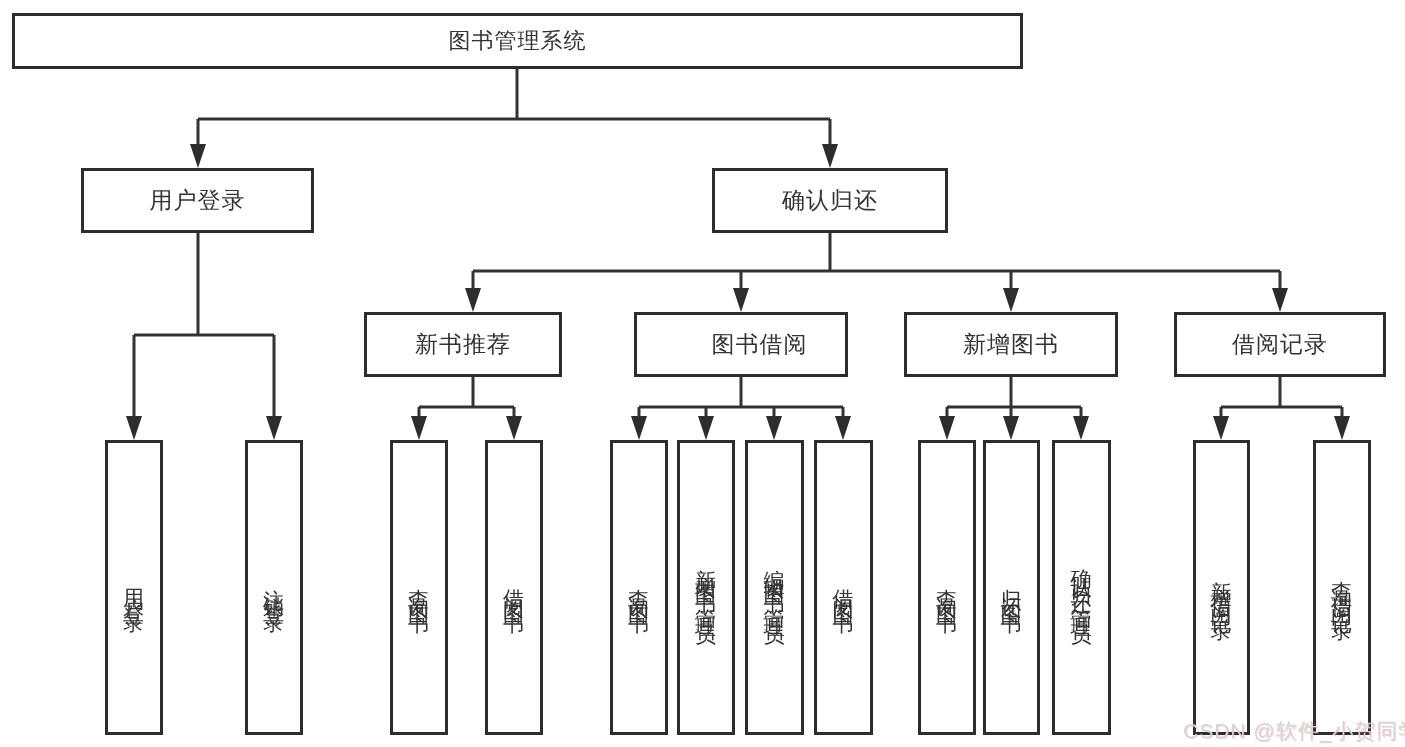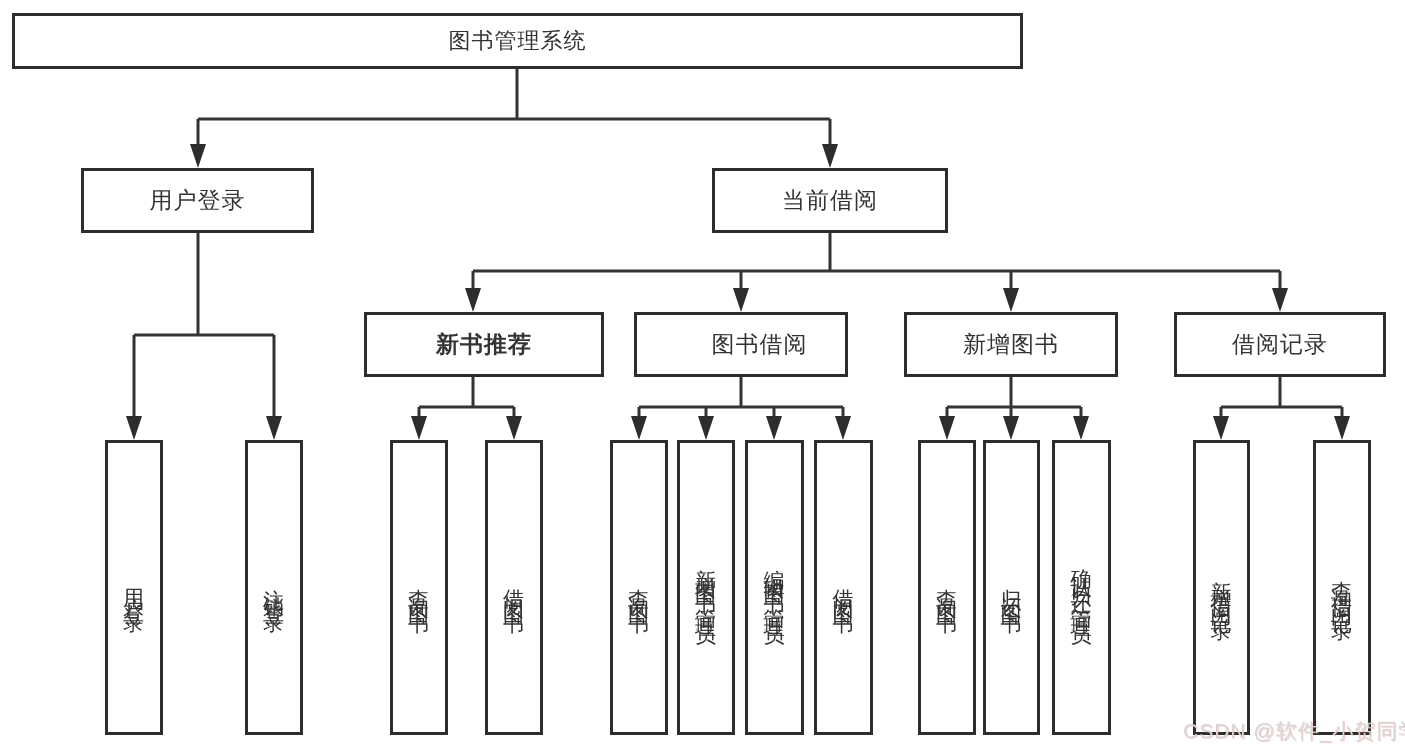--- a/index.html
+++ b/index.html
@@ -106,24 +106,24 @@
   </svg>
 
   <div class="box h root" style="left:12px; top:13px; width:1011px; height:56px;">
     <span>图书管理系统</span>
   </div>
 
   <div class="box h" style="left:81px; top:168px; width:233px; height:65px;">
     <span>用户登录</span>
   </div>
   <div class="box h" style="left:712px; top:168px; width:236px; height:65px;">
-    <span>当前借阅</span>
+    <span>确认归还</span>
   </div>
 
-  <div class="box h" style="left:364px; top:312px; width:240px; height:65px;font-weight:bold;">
+  <div class="box h" style="left:364px; top:312px; width:198px; height:65px;">
     <span>新书推荐</span>
   </div>
   <div class="box h" style="left:634px; top:312px; width:214px; height:65px;padding-left:37px;">
     <span>图书借阅</span>
   </div>
   <div class="box h" style="left:904px; top:312px; width:214px; height:65px;">
     <span>新增图书</span>
   </div>
   <div class="box h" style="left:1174px; top:312px; width:212px; height:65px;">
     <span>借阅记录</span>

